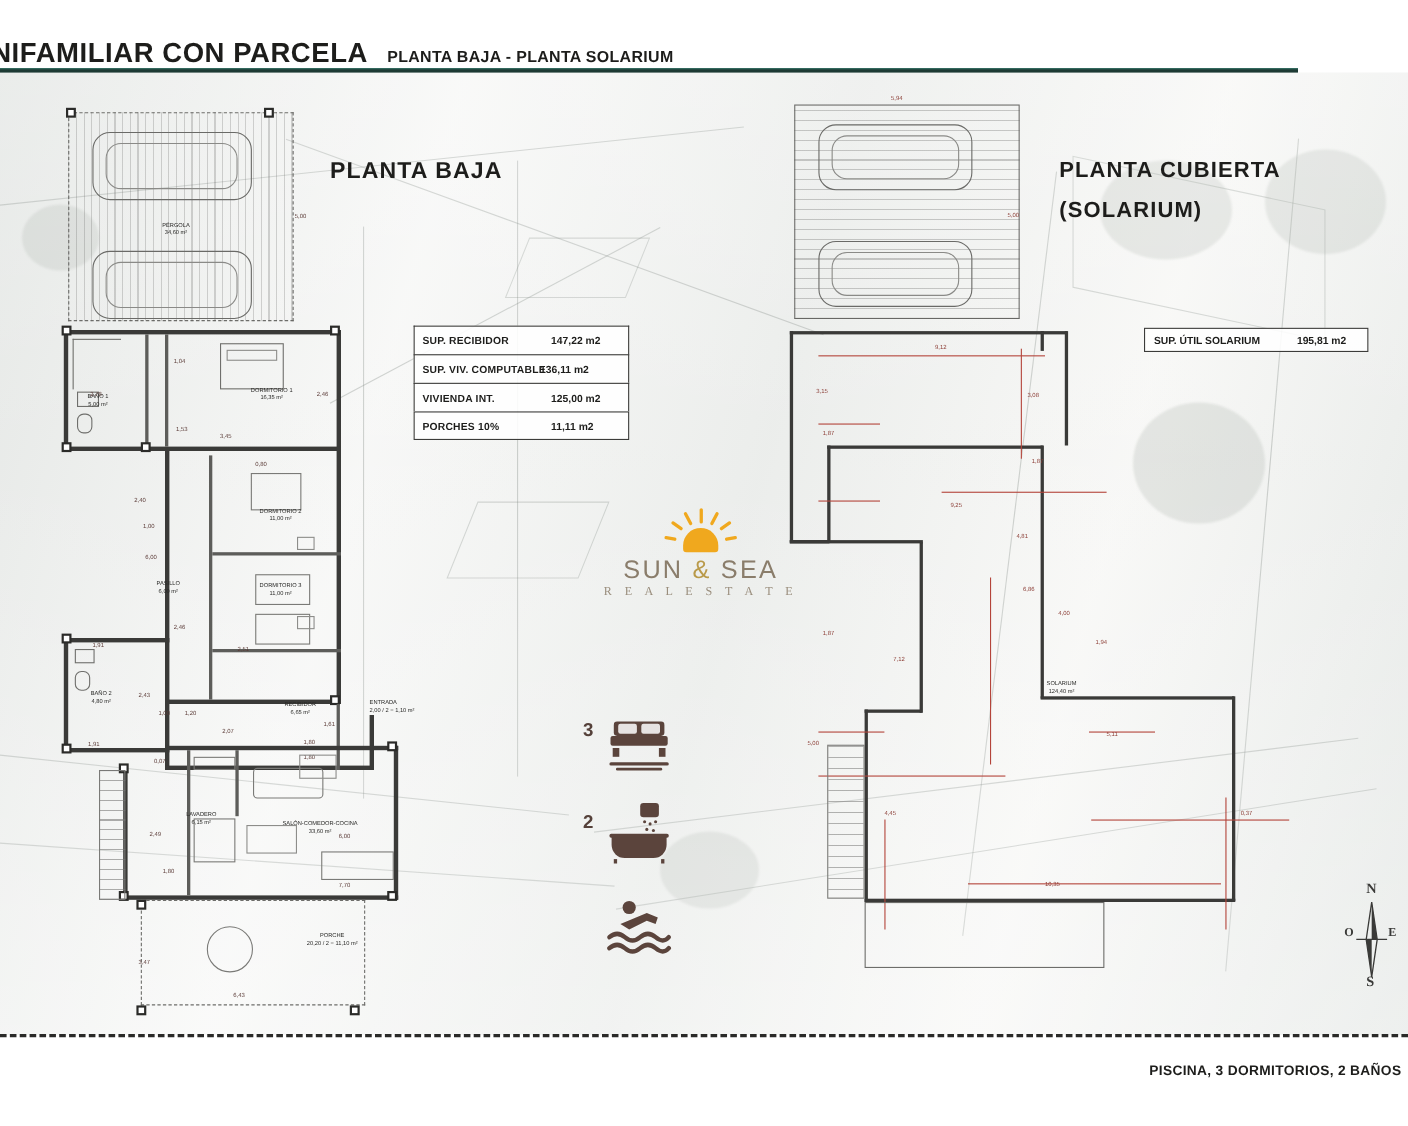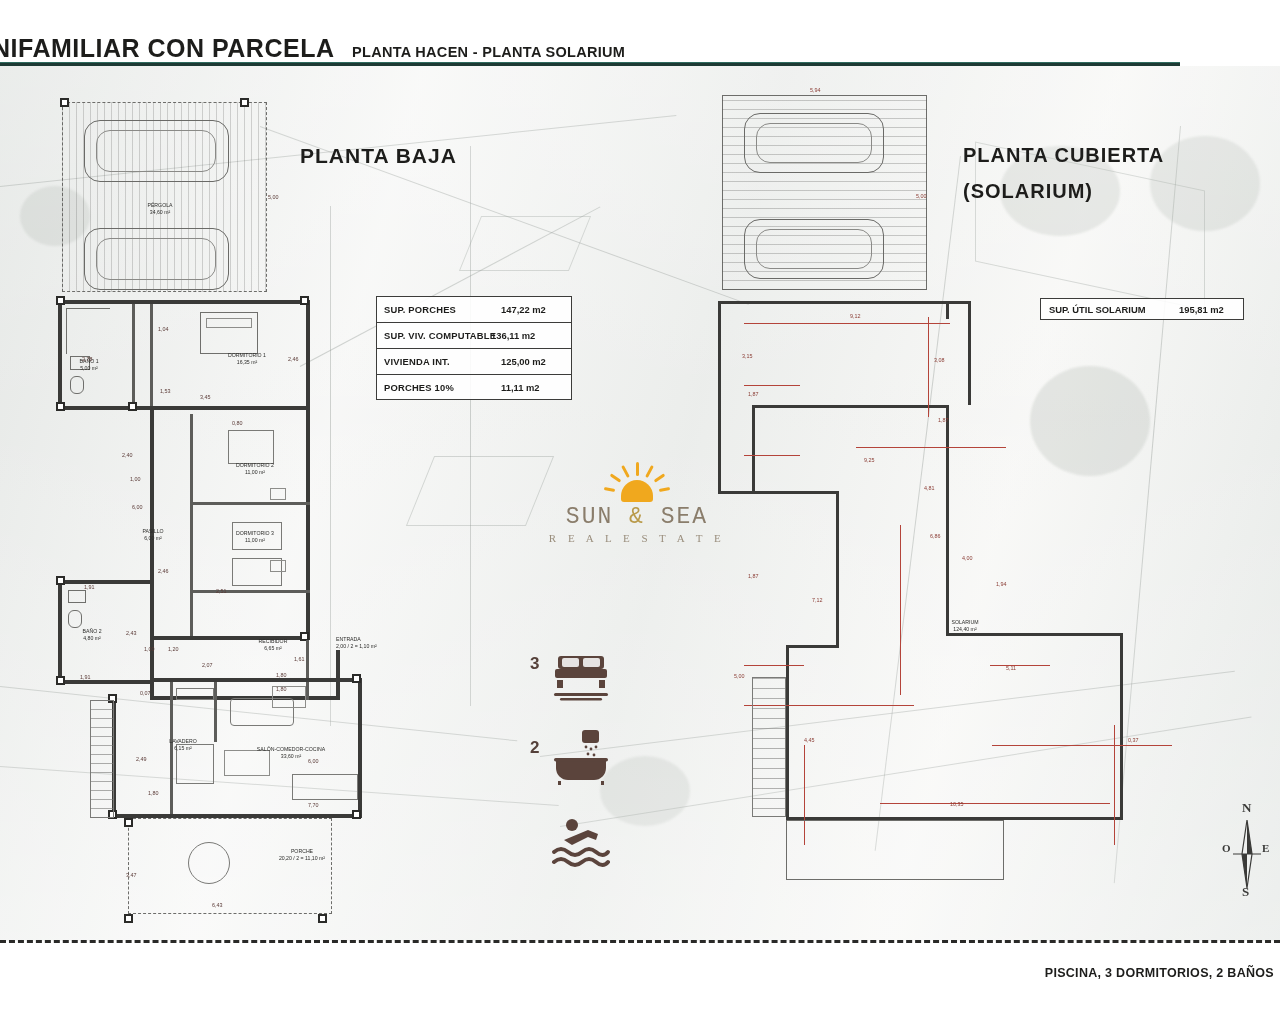--- a/index.html
+++ b/index.html
@@ -91,21 +91,21 @@
     border:1px solid #3c3c3a; background:rgba(255,255,255,.88);
   }
   .sup-solarium .k { position:absolute; left:8px; top:5px; font-size:9.4px; font-weight:bold; }
   .sup-solarium .v { position:absolute; left:138px; top:5px; font-size:9.4px; font-weight:bold; }
 
   
   .logo { position:absolute; left:548px; top:462px; width:178px; height:108px; text-align:center; }
   .logo .sun { position:absolute; left:60px; top:0px; width:58px; height:46px; }
   .logo .sun .core { position:absolute; left:13px; top:18px; width:32px; height:22px; background:#f0a81e; border-radius:16px 16px 3px 3px; }
   .logo .sun .ray { position:absolute; background:#f0a81e; width:3px; border-radius:2px; }
-  .logo .name { position:absolute; left:0; top:42px; width:178px; font-size:23px; letter-spacing:2px; color:#8a7d6b; font-family:Liberation Mono, monospace; }
+  .logo .name { position:absolute; left:0; top:42px; width:178px; font-size:23px; letter-spacing:2px; color:#8a7d6b; font-family:Liberation Sans, sans-serif; }
   .logo .name .amp { color:#b99a4a; }
   .logo .tag { position:absolute; left:0; top:70px; width:178px; font-size:11px; letter-spacing:4.5px; color:#9a8e7d; font-family:"Liberation Serif", serif; }
 
   
   .feat { position:absolute; left:528px; top:640px; width:90px; height:250px; }
   .feat-item { position:absolute; left:0; width:90px; height:70px; }
   .feat-num { position:absolute; left:2px; top:14px; font-size:17px; font-weight:bold; color:#55413a; }
   .feat-ico { position:absolute; left:22px; top:4px; width:62px; height:58px; }
 
   
@@ -144,21 +144,21 @@
     <div class="tree" style="left:1150px;top:70px;width:110px;height:95px;"></div>
     <div class="tree" style="left:1030px;top:300px;width:120px;height:110px;"></div>
     <div class="tree" style="left:600px;top:690px;width:90px;height:70px;"></div>
     <div class="tree" style="left:20px;top:120px;width:70px;height:60px;"></div>
     <div class="bg-line" style="left:0;top:620px;width:520px;height:1px;transform:rotate(6deg);transform-origin:left;"></div>
     <div class="bg-line" style="left:0;top:700px;width:560px;height:1px;transform:rotate(4deg);transform-origin:left;"></div>
   </div>
 
   <div class="hdr">
     <div class="hdr-title">NIFAMILIAR CON PARCELA</div>
-    <div class="hdr-sub">PLANTA HACEN - PLANTA SOLARIUM</div>
+    <div class="hdr-sub">PLANTA BAJA - PLANTA SOLARIUM</div>
   </div>
   <div class="hdr-rule">
     <div class="dark"></div>
     <div class="light"></div>
   </div>
 
   <div class="plan-title" style="left:300px;top:144px;">PLANTA BAJA</div>
 
   <div class="plan-title small" style="left:963px;top:144px;">PLANTA CUBIERTA</div>
   <div class="plan-title small" style="left:963px;top:180px;">(SOLARIUM)</div>
@@ -312,21 +312,21 @@
     </div>
     <div class="marker" style="left:84px;top:728px;"></div>
     <div class="marker" style="left:278px;top:824px;"></div>
     <div class="marker" style="left:84px;top:824px;"></div>
     <div class="dim" style="left:86px;top:782px;">3,47</div>
     <div class="dim" style="left:172px;top:812px;">6,43</div>
   </div>
 
   <div class="sup-table">
     <div class="sup-row">
-      <span class="k">SUP. PORCHES</span>
+      <span class="k">SUP. RECIBIDOR</span>
       <span class="v">147,22 m2</span>
     </div>
     <div class="sup-row r2">
       <span class="k">SUP. VIV. COMPUTABLE</span>
       <span class="v">136,11 m2</span>
     </div>
     <div class="sup-row">
       <span class="k">VIVIENDA INT.</span>
       <span class="v">125,00 m2</span>
     </div>

